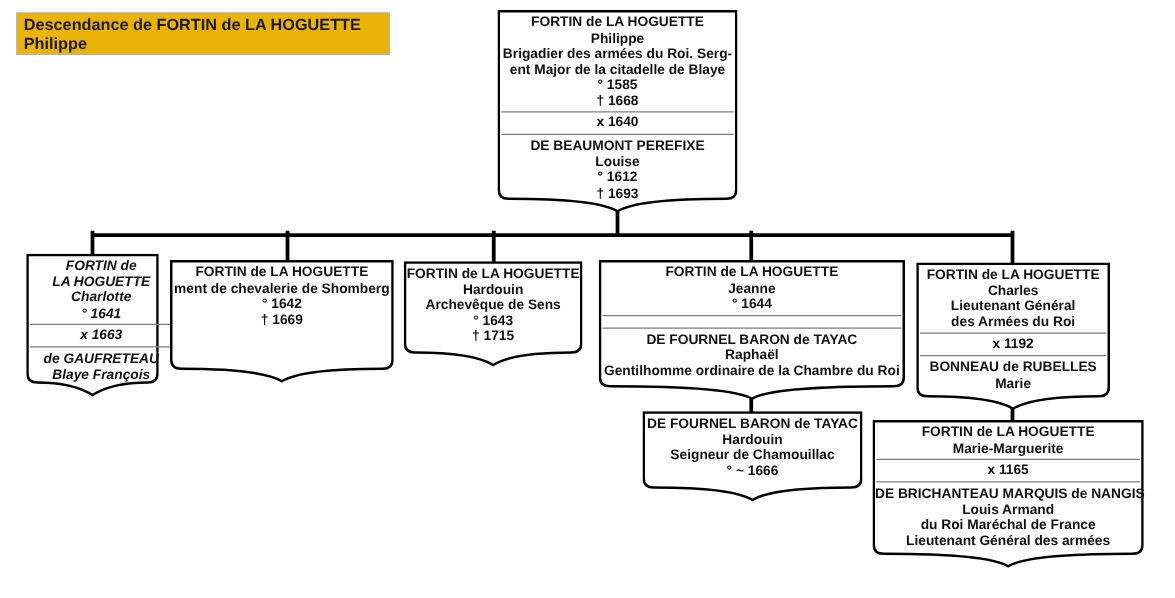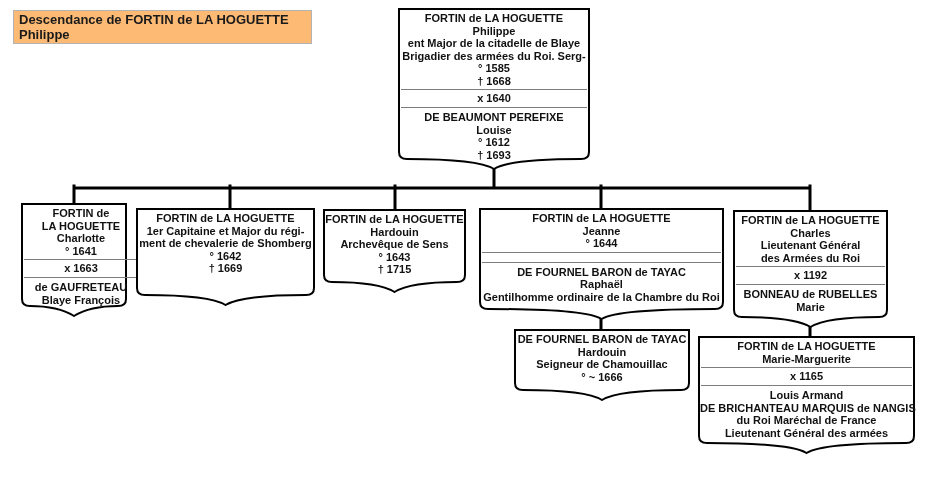--- a/index.html
+++ b/index.html
@@ -3,21 +3,21 @@
 <meta charset="utf-8">
 <style>
   html,body { margin:0; padding:0; background:#fff; }
   #canvas {
     position:relative; width:940px; height:478px; background:#ffffff;
     font-family:"Liberation Sans", sans-serif; overflow:hidden;
   }
   #connectors { position:absolute; left:0; top:0; }
   #title-box {
     position:absolute; left:13px; top:10px; width:287px;
-    border:1px solid #b3b3b3; background:#fdba74;
+    border:1px solid #b3b3b3; background:#eab308;
     padding:1px 5px; font-size:13px; line-height:15px; font-weight:bold; color:#1a1a1a;
   }
   .gbox { position:absolute; }
   .gbox .frame { position:absolute; left:0; top:0; display:block; }
   .gbox .content {
     position:absolute; left:1px; top:1px; right:1px;
     display:flex; flex-direction:column;
     text-align:center; font-weight:bold; font-size:11px; line-height:12.5px; color:#111;
   }
   .sect { padding:3px 1px 2px 1px; }
@@ -49,40 +49,40 @@
   </div>
 
   <div class="gbox" style="left:398px;top:8px;width:192px;height:163px;">
     <svg class="frame" width="192" height="163" viewBox="0 0 192 163">
       <path d="M1,1 H191 V144 Q191,151 183,151 Q112,151 96,161 Q80,151 9,151 Q1,151 1,144 Z" fill="#ffffff" stroke="#000000" stroke-width="2"></path>
     </svg>
     <div class="content">
       <div class="sect">
         <div class="line">FORTIN de LA HOGUETTE</div>
         <div class="line">Philippe</div>
+        <div class="line">Brigadier des armées du Roi. Serg-</div>
         <div class="line">ent Major de la citadelle de Blaye</div>
-        <div class="line">Brigadier des armées du Roi. Serg-</div>
         <div class="line">° 1585</div>
         <div class="line">† 1668</div>
       </div>
       <div class="divider"></div>
       <div class="m-sect">
           <div class="line">x 1640</div>
         </div>
       <div class="divider"></div>
       <div class="sect">
         <div class="line">DE BEAUMONT PEREFIXE</div>
         <div class="line">Louise</div>
         <div class="line">° 1612</div>
         <div class="line">† 1693</div>
       </div>
     </div>
   </div>
 
-  <div class="gbox" style="left:21px;top:203px;width:120px;height:115px;">
+  <div class="gbox" style="left:21px;top:203px;width:120px;height:115px;font-style:italic;">
     <svg class="frame" width="106" height="115" viewBox="0 0 106 115">
       <path d="M1,1 H105 V96 Q105,103 97,103 Q69,103 53,113 Q37,103 9,103 Q1,103 1,96 Z" fill="#ffffff" stroke="#000000" stroke-width="2"></path>
     </svg>
     <div class="content">
       <div class="sect">
         <div class="line">FORTIN de</div>
         <div class="line">LA HOGUETTE</div>
         <div class="line">Charlotte</div>
         <div class="line">° 1641</div>
       </div>
@@ -98,21 +98,20 @@
     </div>
   </div>
 
   <div class="gbox" style="left:136px;top:208px;width:179px;height:99px;">
     <svg class="frame" width="179" height="99" viewBox="0 0 179 99">
       <path d="M1,1 H178 V80 Q178,87 170,87 Q105.5,87 89.5,97 Q73.5,87 9,87 Q1,87 1,80 Z" fill="#ffffff" stroke="#000000" stroke-width="2"></path>
     </svg>
     <div class="content">
       <div class="sect">
         <div class="line">FORTIN de LA HOGUETTE</div>
-        <div class="line">1er Capitaine et Major du régi-</div>
         <div class="line">ment de chevalerie de Shomberg</div>
         <div class="line">° 1642</div>
         <div class="line">† 1669</div>
       </div>
     </div>
   </div>
 
   <div class="gbox" style="left:323px;top:209px;width:143px;height:85px;">
     <svg class="frame" width="143" height="85" viewBox="0 0 143 85">
       <path d="M1,1 H142 V66 Q142,73 134,73 Q87.5,73 71.5,83 Q55.5,73 9,73 Q1,73 1,66 Z" fill="#ffffff" stroke="#000000" stroke-width="2"></path>
@@ -196,21 +195,21 @@
       <div class="sect">
         <div class="line">FORTIN de LA HOGUETTE</div>
         <div class="line">Marie-Marguerite</div>
       </div>
       <div class="divider"></div>
       <div class="m-sect">
           <div class="line">x 1165</div>
         </div>
       <div class="divider"></div>
       <div class="sect">
+        <div class="line">DE BRICHANTEAU MARQUIS de NANGIS</div>
         <div class="line">Louis Armand</div>
-        <div class="line">DE BRICHANTEAU MARQUIS de NANGIS</div>
         <div class="line">du Roi Maréchal de France</div>
         <div class="line">Lieutenant Général des armées</div>
       </div>
     </div>
   </div>
 
 </div>
 
 </body></html>

